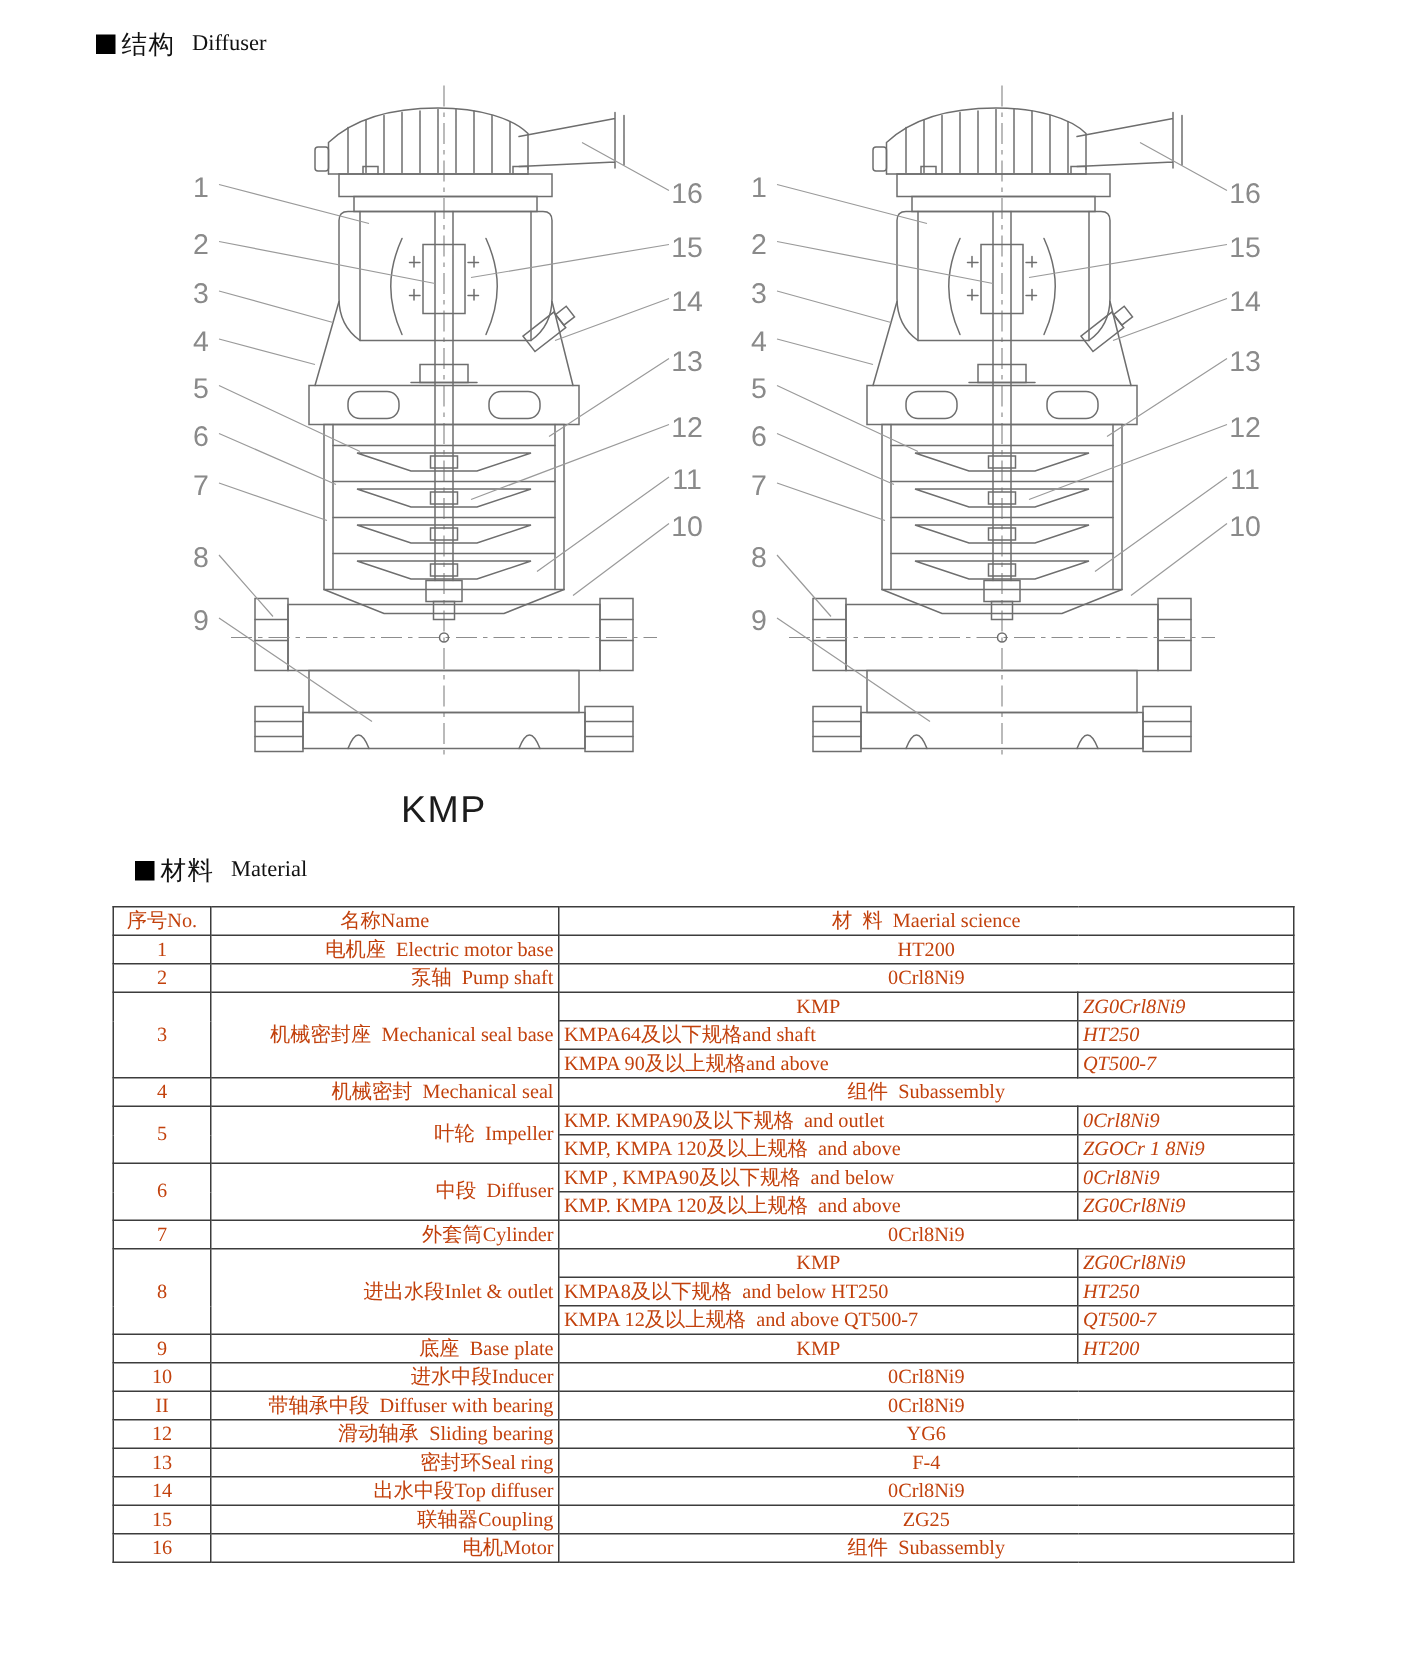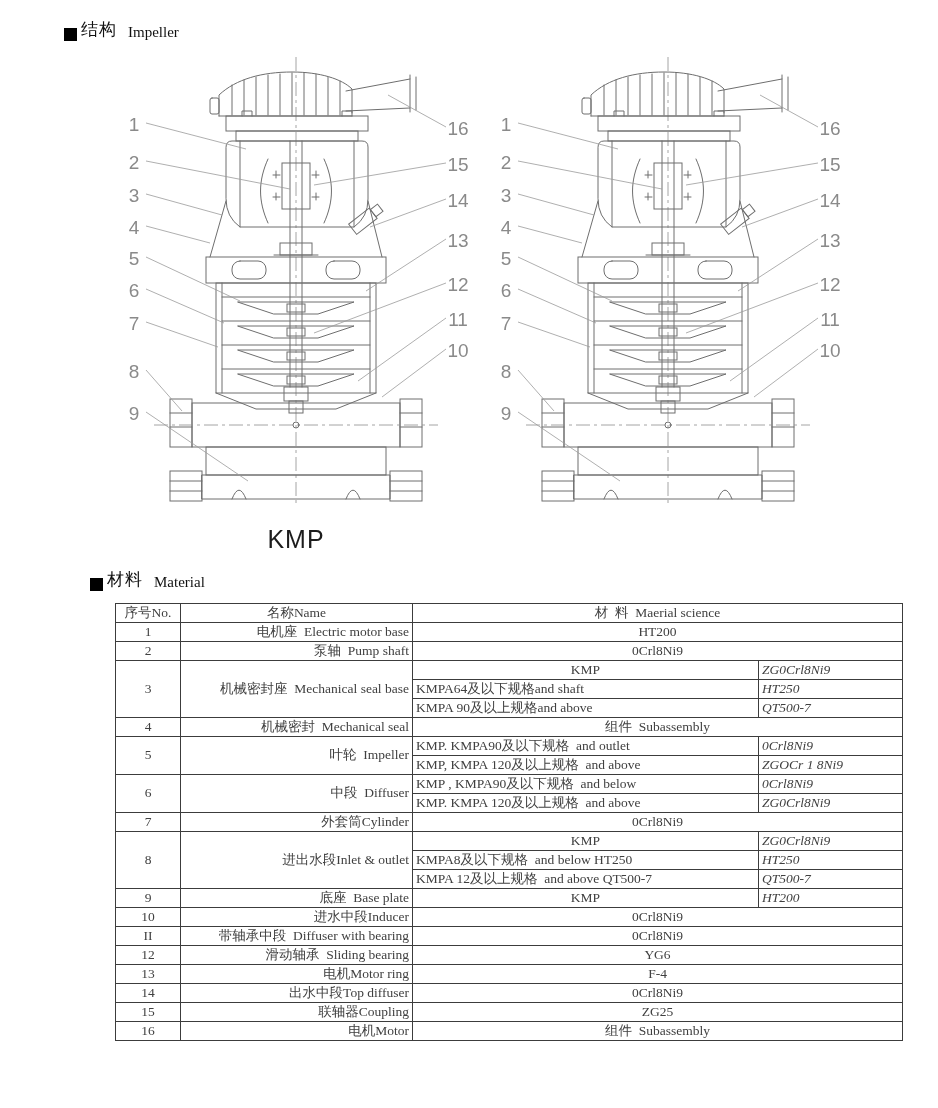--- a/index.html
+++ b/index.html
@@ -1,43 +1,43 @@
 <!DOCTYPE html>
 <html><head>
 <meta charset="utf-8">
 <style>
   html,body{margin:0;padding:0;}
   body{
     width:938px;height:1108px;background:#ffffff;
     font-family:"Liberation Serif", serif;color:#111;
     position:relative;overflow:hidden;
   }
-  .sec{display:flex;align-items:flex-end;gap:4px;}
+  .sec{display:flex;align-items:center;gap:4px;}
   .sec .sq{width:13px;height:13px;background:#000;display:inline-block;}
   .sec .zh{font-size:17px;letter-spacing:1px;}
   .sec .en{font-size:15px;margin-left:7px;}
   .sec.structure{margin:18px 0 0 64px;}
   .sec.material{margin:14px 0 0 64px;padding-left:26px;}
 
   .diagrams{display:flex;margin-top:10px;padding-left:106px;}
   .diagram{width:380px;}
   .diagram + .diagram{margin-left:-8px;}
   .dlabel{
     text-align:center;font-family:"Liberation Sans",sans-serif;
     font-size:25px;color:#1c1c1c;margin-top:0px;letter-spacing:1px;
   }
   svg .art{stroke:#6e6e6e;stroke-width:1;fill:none;stroke-linecap:round;}
   svg .thin{stroke:#8d8d8d;stroke-width:.8;fill:none;}
   svg .cl{stroke:#9a9a9a;stroke-width:.8;fill:none;}
   svg .co{font-family:"Liberation Sans",sans-serif;font-size:19px;fill:#8a8a8a;}
 
   table.mat{
     border-collapse:collapse;table-layout:fixed;
-    width:787px;margin:12px 0 0 115px;
-    font-size:13.5px;color:#404040;
+    width:787px;margin:12px 0 0 75px;
+    font-size:13.5px;color:#c2410c;
   }
   table.mat td{
     border:1px solid #3c3c3c;height:18px;padding:0 3px;
     white-space:pre;line-height:1.1;
   }
   td.c-no{text-align:center;}
   td.c-name{padding-left:17px;text-align:right;}
   td.ctr{text-align:center;}
   td.c-spec{padding-left:8px;}
   td.c-val{text-align:left;font-style:italic;}
@@ -134,21 +134,21 @@
       <text class="co" x="352" y="240" text-anchor="middle">12</text>
       <text class="co" x="352" y="275" text-anchor="middle">11</text>
       <text class="co" x="352" y="306" text-anchor="middle">10</text>
     </symbol>
   </defs>
 </svg>
 
 <div class="sec structure">
   <span class="sq"></span>
   <span class="zh">结构</span>
-  <span class="en">Impeller</span>
+  <span class="en">Diffuser</span>
 </div>
 
 <div class="diagrams">
   <div class="diagram">
     <svg viewBox="0 0 380 470" width="380" height="470">
       <use href="#pump-art"></use>
     </svg>
     <div class="dlabel">KMP</div>
   </div>
   <div class="diagram">
@@ -270,21 +270,21 @@
     <td class="c-name">带轴承中段  Diffuser with bearing</td>
     <td colspan="2" class="ctr">0Crl8Ni9</td>
   </tr>
   <tr>
     <td class="c-no">12</td>
     <td class="c-name">滑动轴承  Sliding bearing</td>
     <td colspan="2" class="ctr">YG6</td>
   </tr>
   <tr>
     <td class="c-no">13</td>
-    <td class="c-name">电机Motor ring</td>
+    <td class="c-name">密封环Seal ring</td>
     <td colspan="2" class="ctr">F-4</td>
   </tr>
   <tr>
     <td class="c-no">14</td>
     <td class="c-name">出水中段Top diffuser</td>
     <td colspan="2" class="ctr">0Crl8Ni9</td>
   </tr>
   <tr>
     <td class="c-no">15</td>
     <td class="c-name">联轴器Coupling</td>

